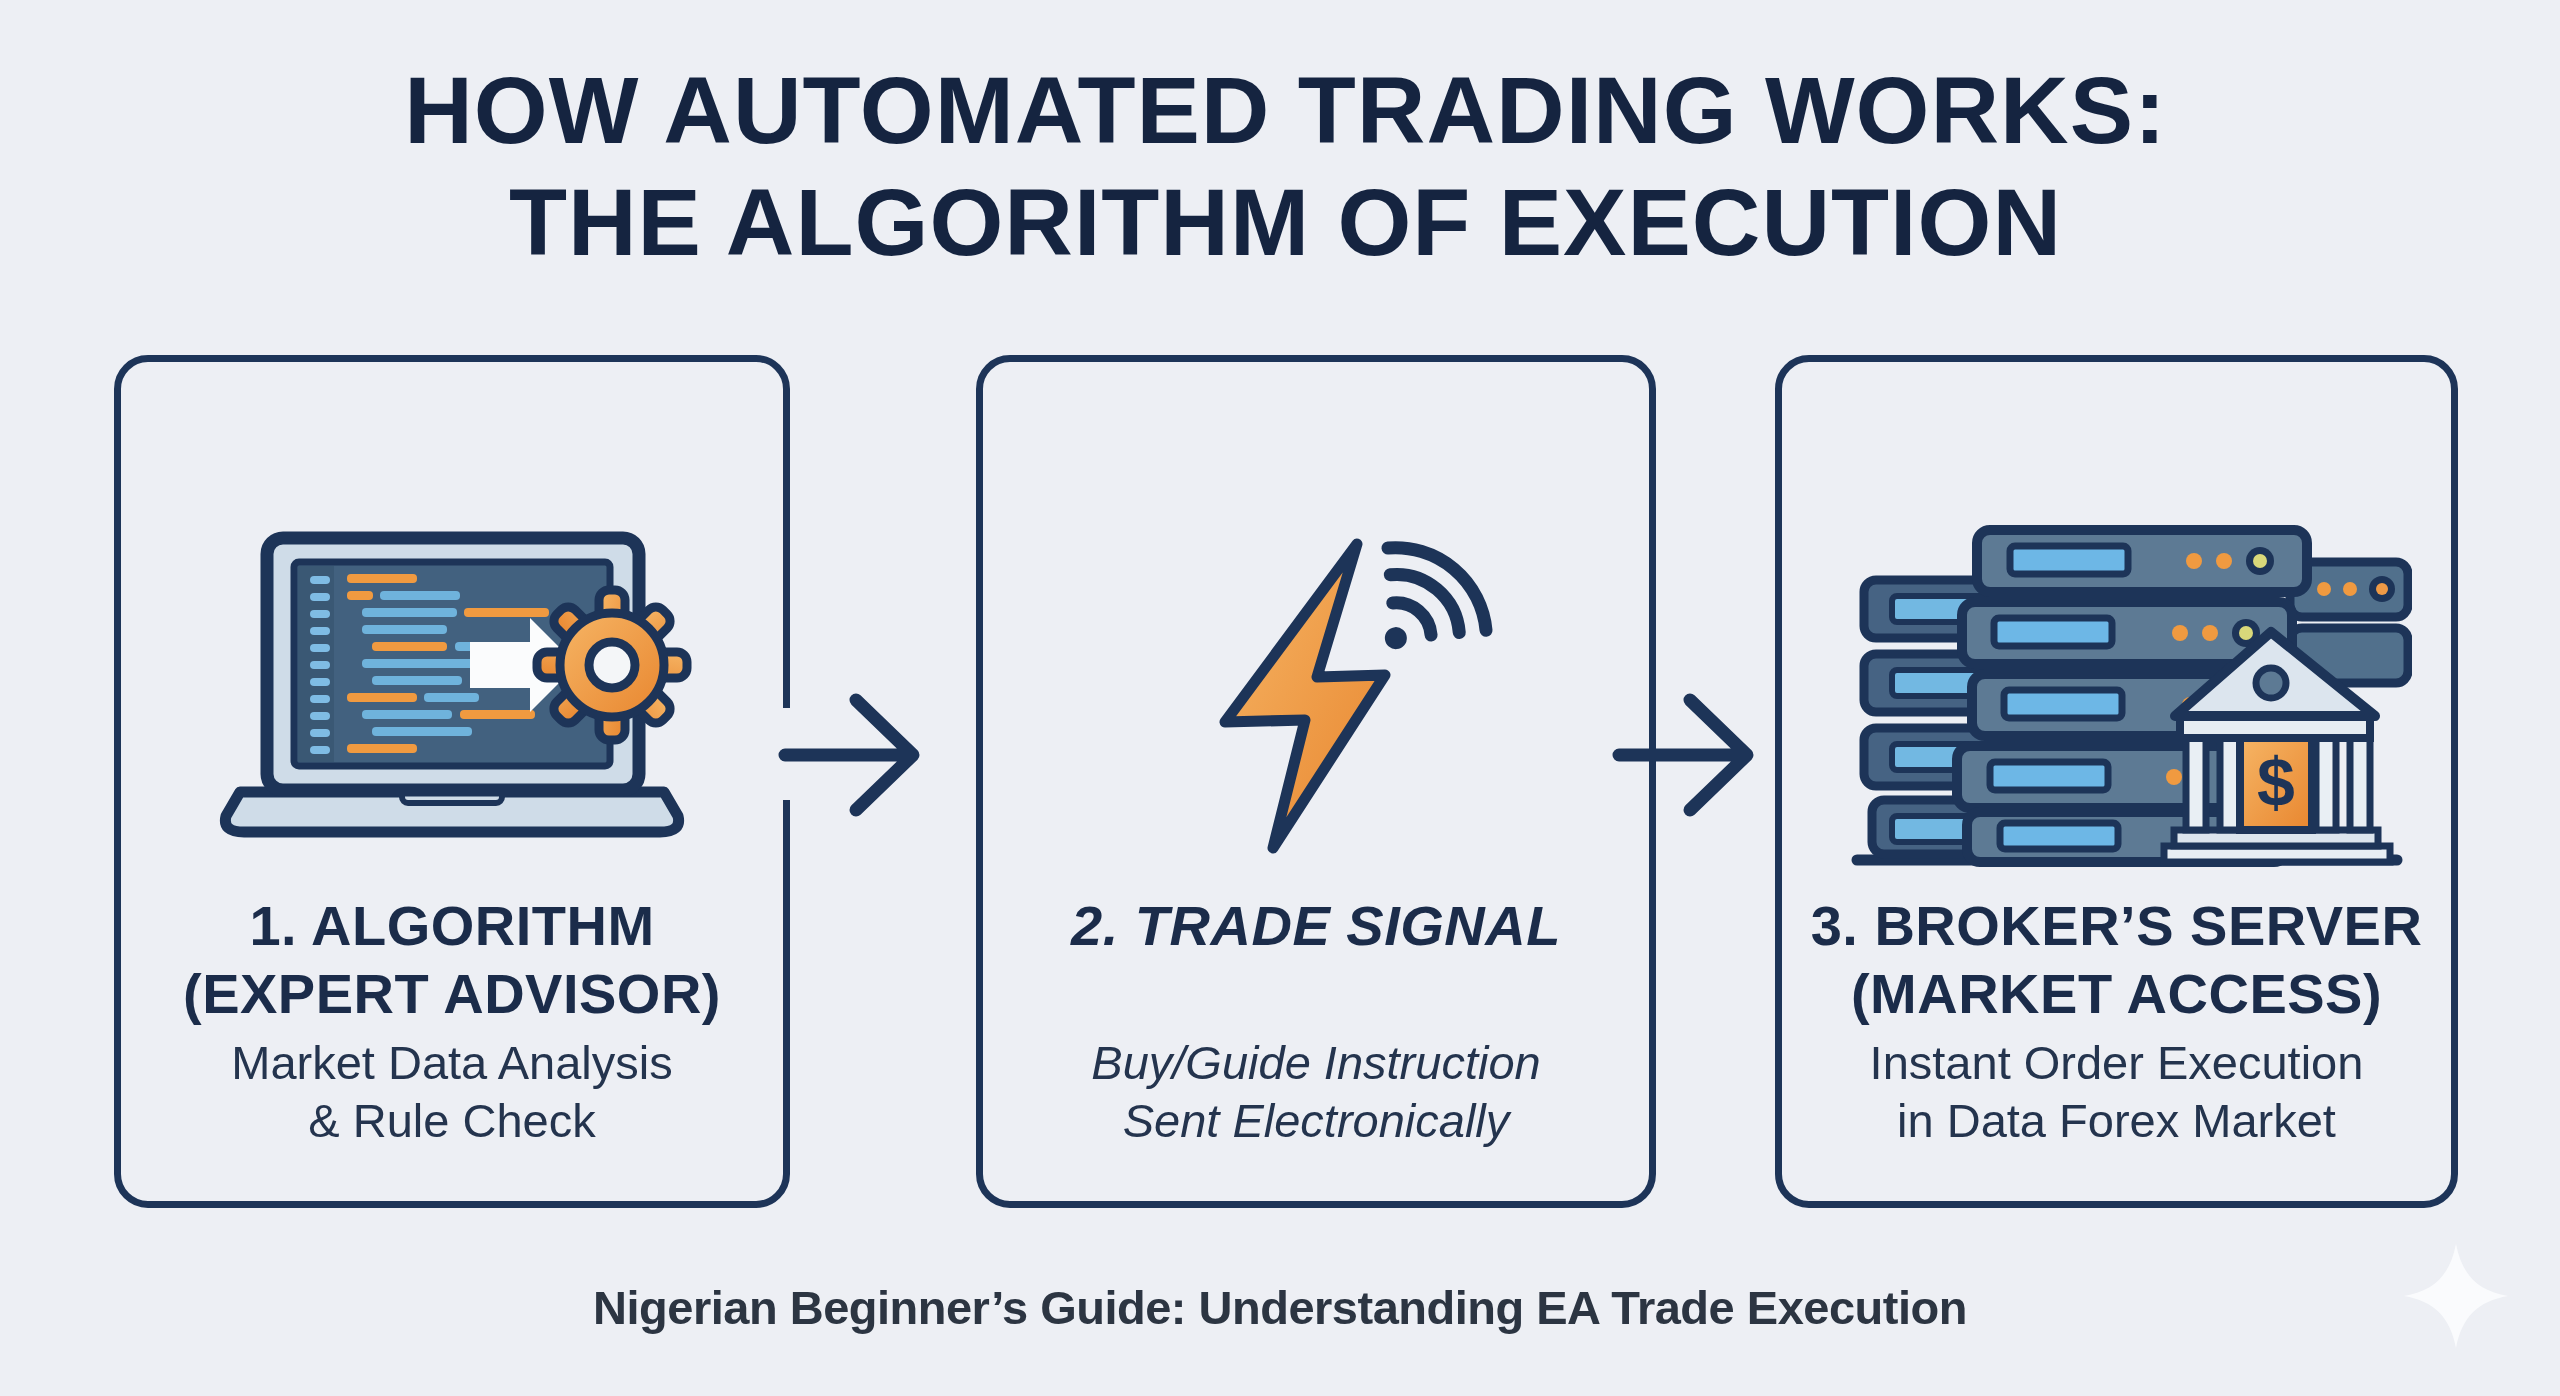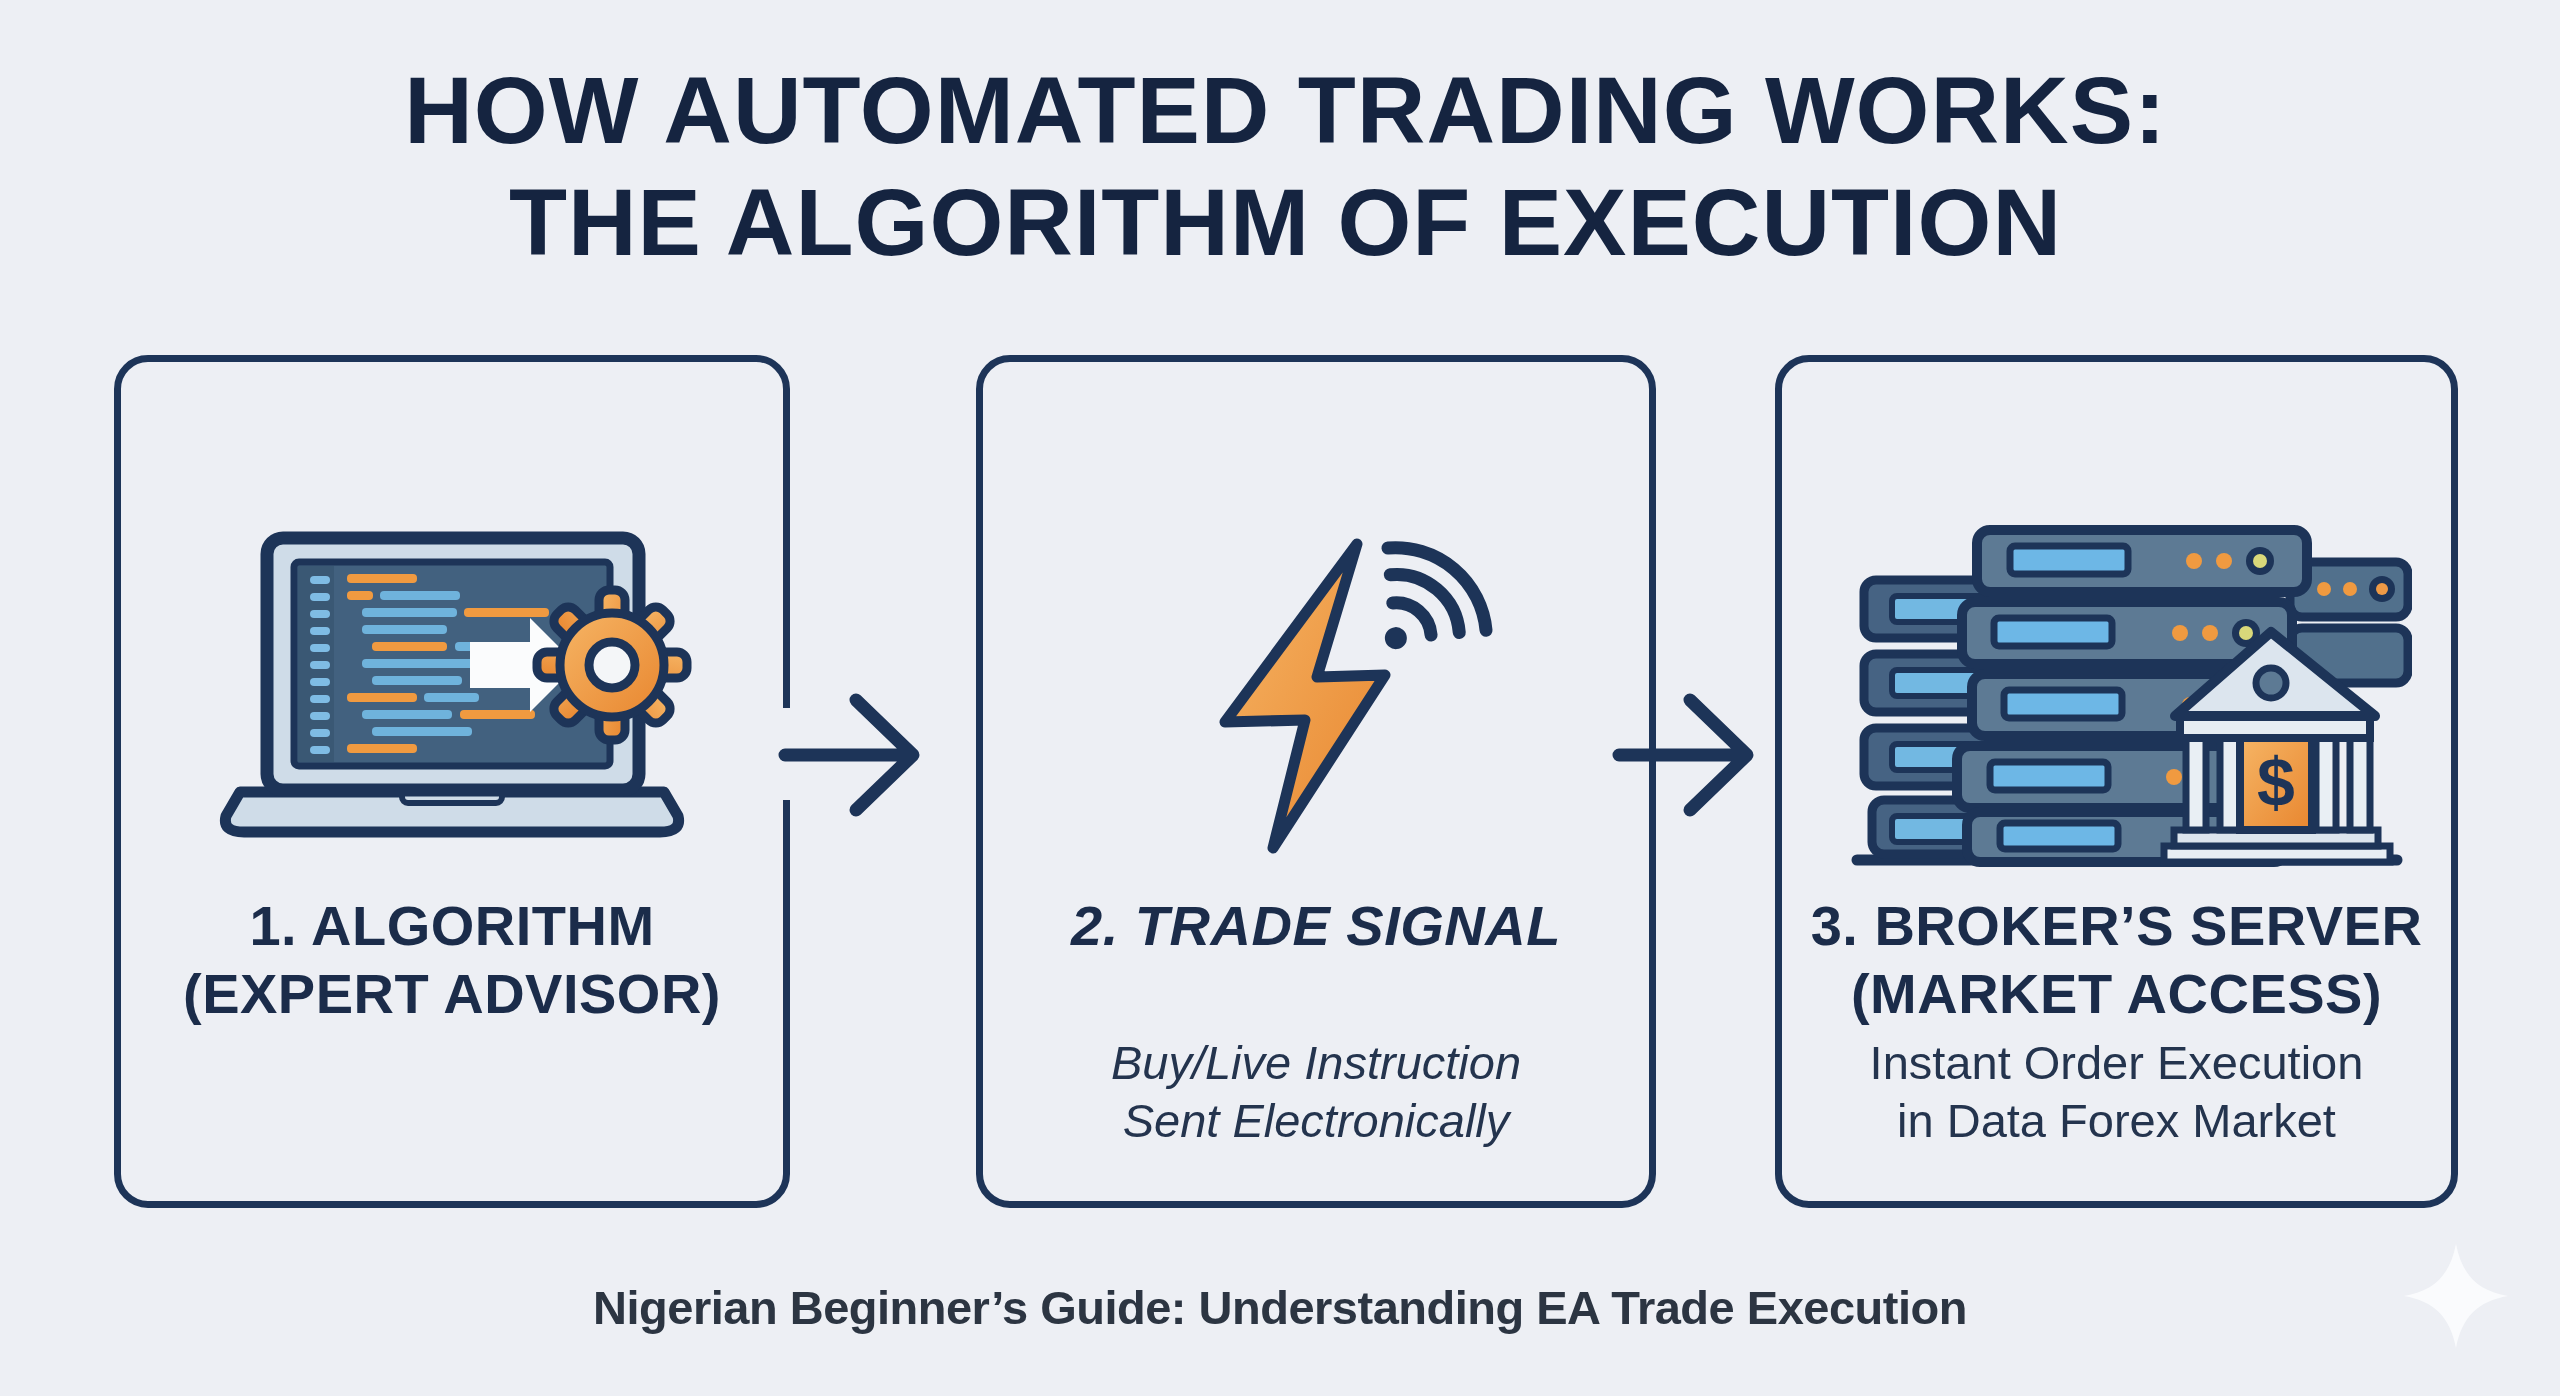--- a/index.html
+++ b/index.html
@@ -124,40 +124,44 @@
           </g>
           <circle r="52" fill="url(#og)" stroke="var(--navy)" stroke-width="9"></circle>
           <circle r="23" fill="#f4f6f8" stroke="var(--navy)" stroke-width="9"></circle>
         </g>
       </svg>
     </span>
     <div class="step-heading">
       <span>1. ALGORITHM</span>
       <span>(EXPERT ADVISOR)</span>
     </div>
+    <div class="step-desc">
+      <span>Market Data Analysis</span>
+      <span>&amp; Rule Check</span>
+    </div>
   </div>
 
   <div class="step-box box-2">
     <span class="step-icon icon-2">
       <svg width="360" height="360" viewBox="0 0 360 360">
         <polygon points="152,24 20,202 100,200 68,328 180,155 112,157" fill="url(#og)" stroke="var(--navy)" stroke-width="11" stroke-linejoin="round"></polygon>
         <g transform="translate(196,112) rotate(40)" fill="none" stroke="var(--navy)" stroke-width="13" stroke-linecap="round">
           <circle cx="0" cy="8" r="11" fill="var(--navy)" stroke="none"></circle>
           <path d="M -25 -17 A 35 35 0 0 1 25 -17"></path>
           <path d="M -45 -37 A 63 63 0 0 1 45 -37"></path>
           <path d="M -64 -56 A 91 91 0 0 1 64 -56"></path>
         </g>
       </svg>
     </span>
     <div class="step-heading">
       <span>2. TRADE SIGNAL</span>
       <span></span>
     </div>
     <div class="step-desc">
-      <span>Buy/Live Instruction</span>
+      <span>Buy/Guide Instruction</span>
       <span>Sent Electronically</span>
     </div>
   </div>
 
   <div class="step-box box-3">
     <span class="step-icon icon-3">
       <svg width="570" height="350" viewBox="0 0 570 350">
 
         <path d="M 15 340 H 555" stroke="var(--navy)" stroke-width="11" stroke-linecap="round"></path>
 

